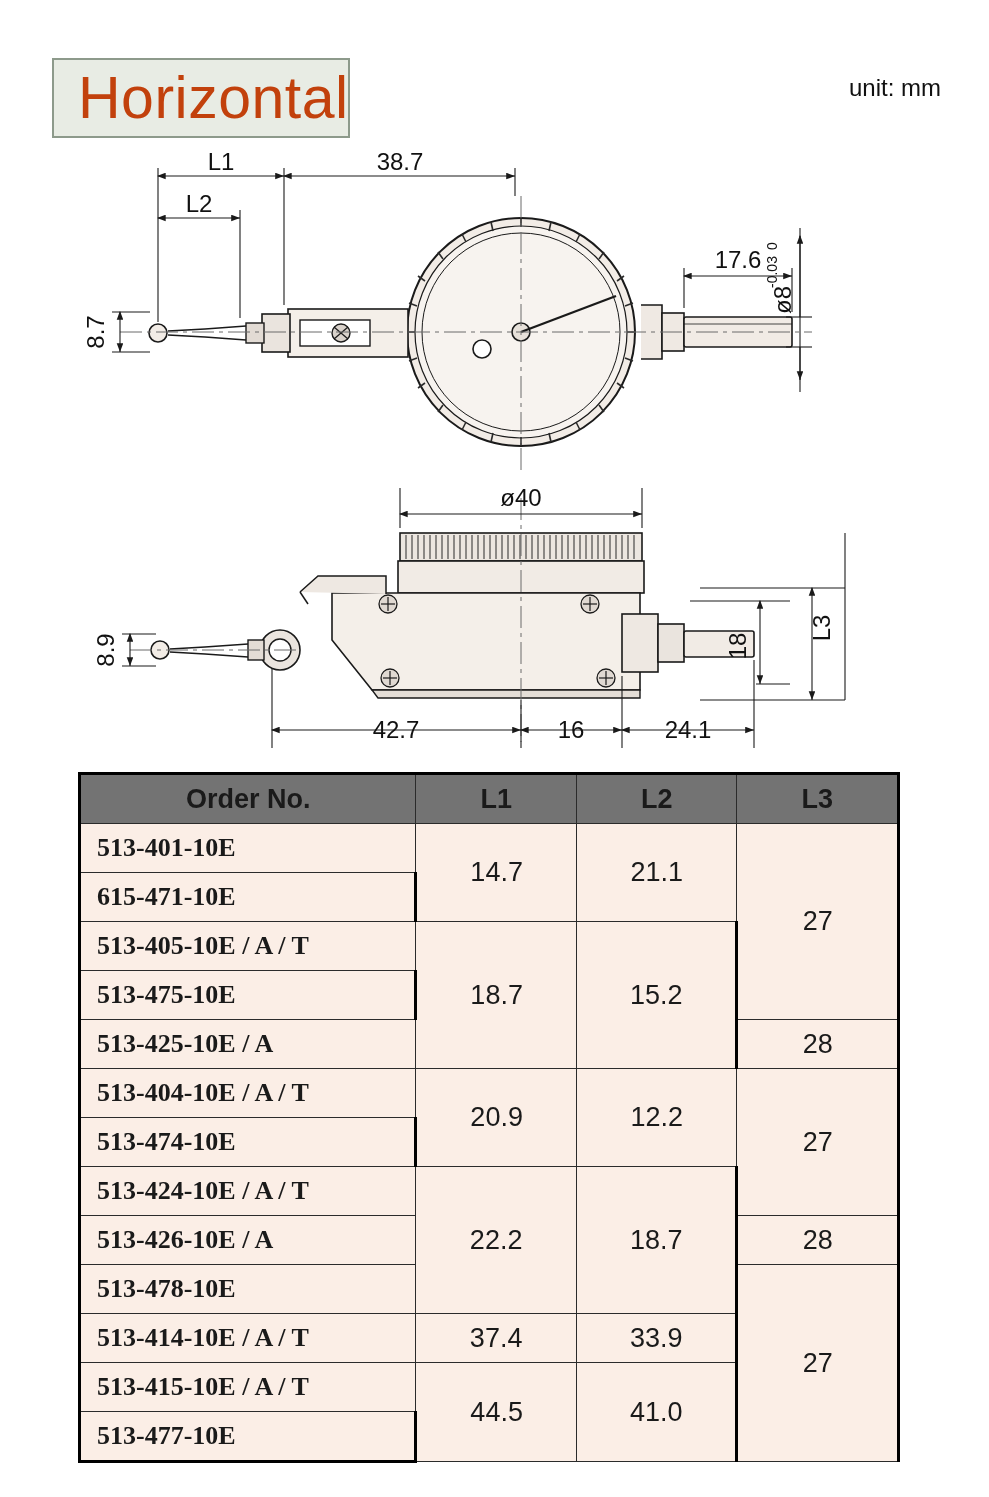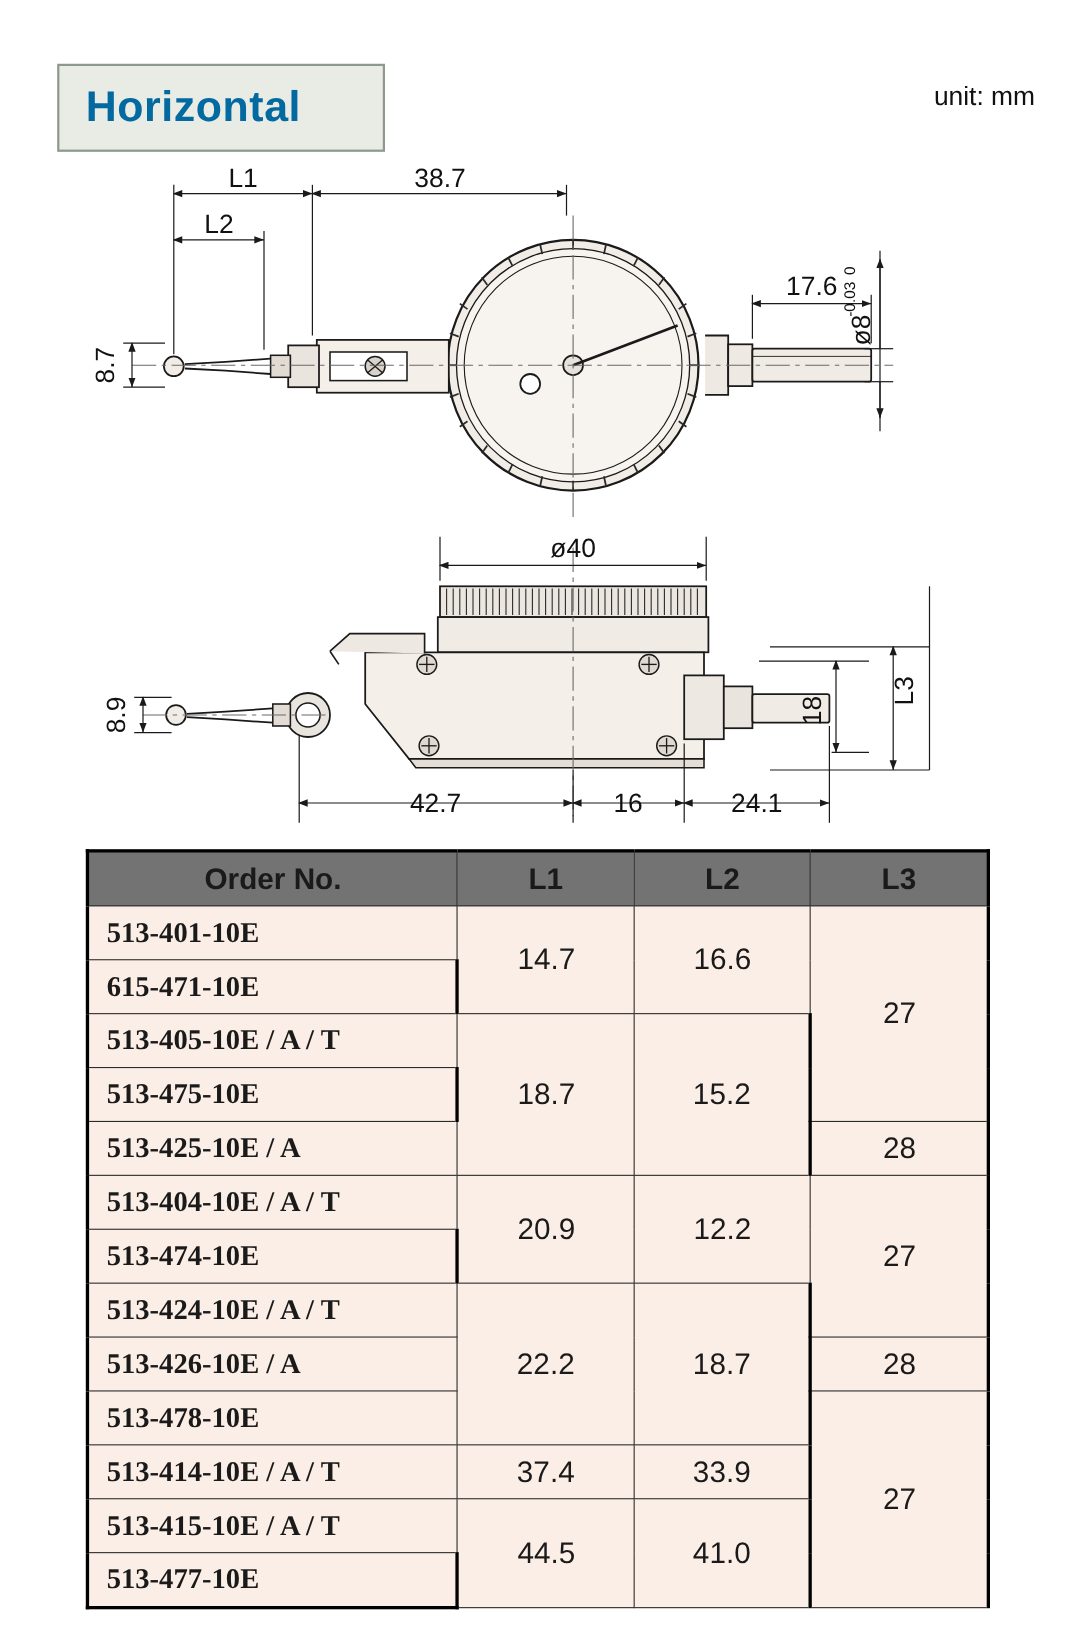--- a/index.html
+++ b/index.html
@@ -28,25 +28,24 @@
     width: 298px;
     height: 80px;
     background: #e8ece4;
     border: 2px solid #8d9a8b;
     box-sizing: border-box;
   }
   .title-text {
     position: absolute;
     left: 78px;
     top: 64px;
-    font-size: 39px;
+    font-size: 59px;
     line-height: 68px;
     letter-spacing: 0.5px;
-    color: #0369a1;
-    font-weight: bold;
+    color: #c2410c;
   }
   .unit-text {
     position: absolute;
     right: 48px;
     top: 74px;
     font-size: 24px;
     color: #111;
   }
 
   
@@ -363,21 +362,21 @@
         <th>Order No.</th>
         <th>L1</th>
         <th>L2</th>
         <th>L3</th>
       </tr>
     </thead>
     <tbody>
       <tr>
         <td class="order">513-401-10E</td>
         <td class="val" rowspan="2">14.7</td>
-        <td class="val" rowspan="2">16.6</td>
+        <td class="val" rowspan="2">21.1</td>
         <td class="val" rowspan="4">27</td>
       </tr>
       <tr>
         <td class="order">615-471-10E</td>
       </tr>
       <tr>
         <td class="order">513-405-10E / A / T</td>
         <td class="val" rowspan="3">18.7</td>
         <td class="val" rowspan="3">15.2</td>
       </tr>

